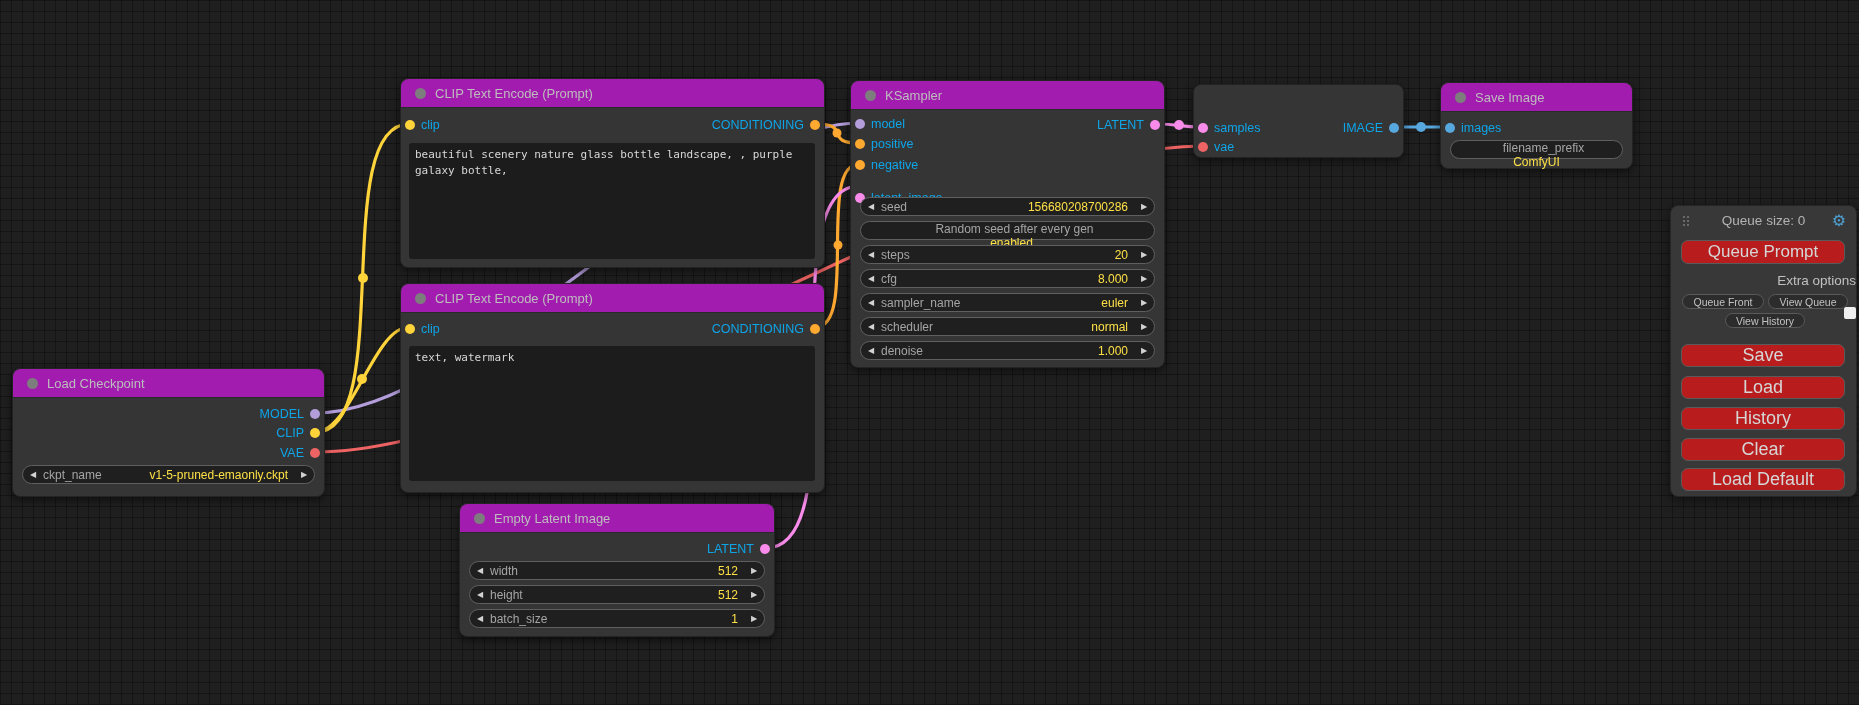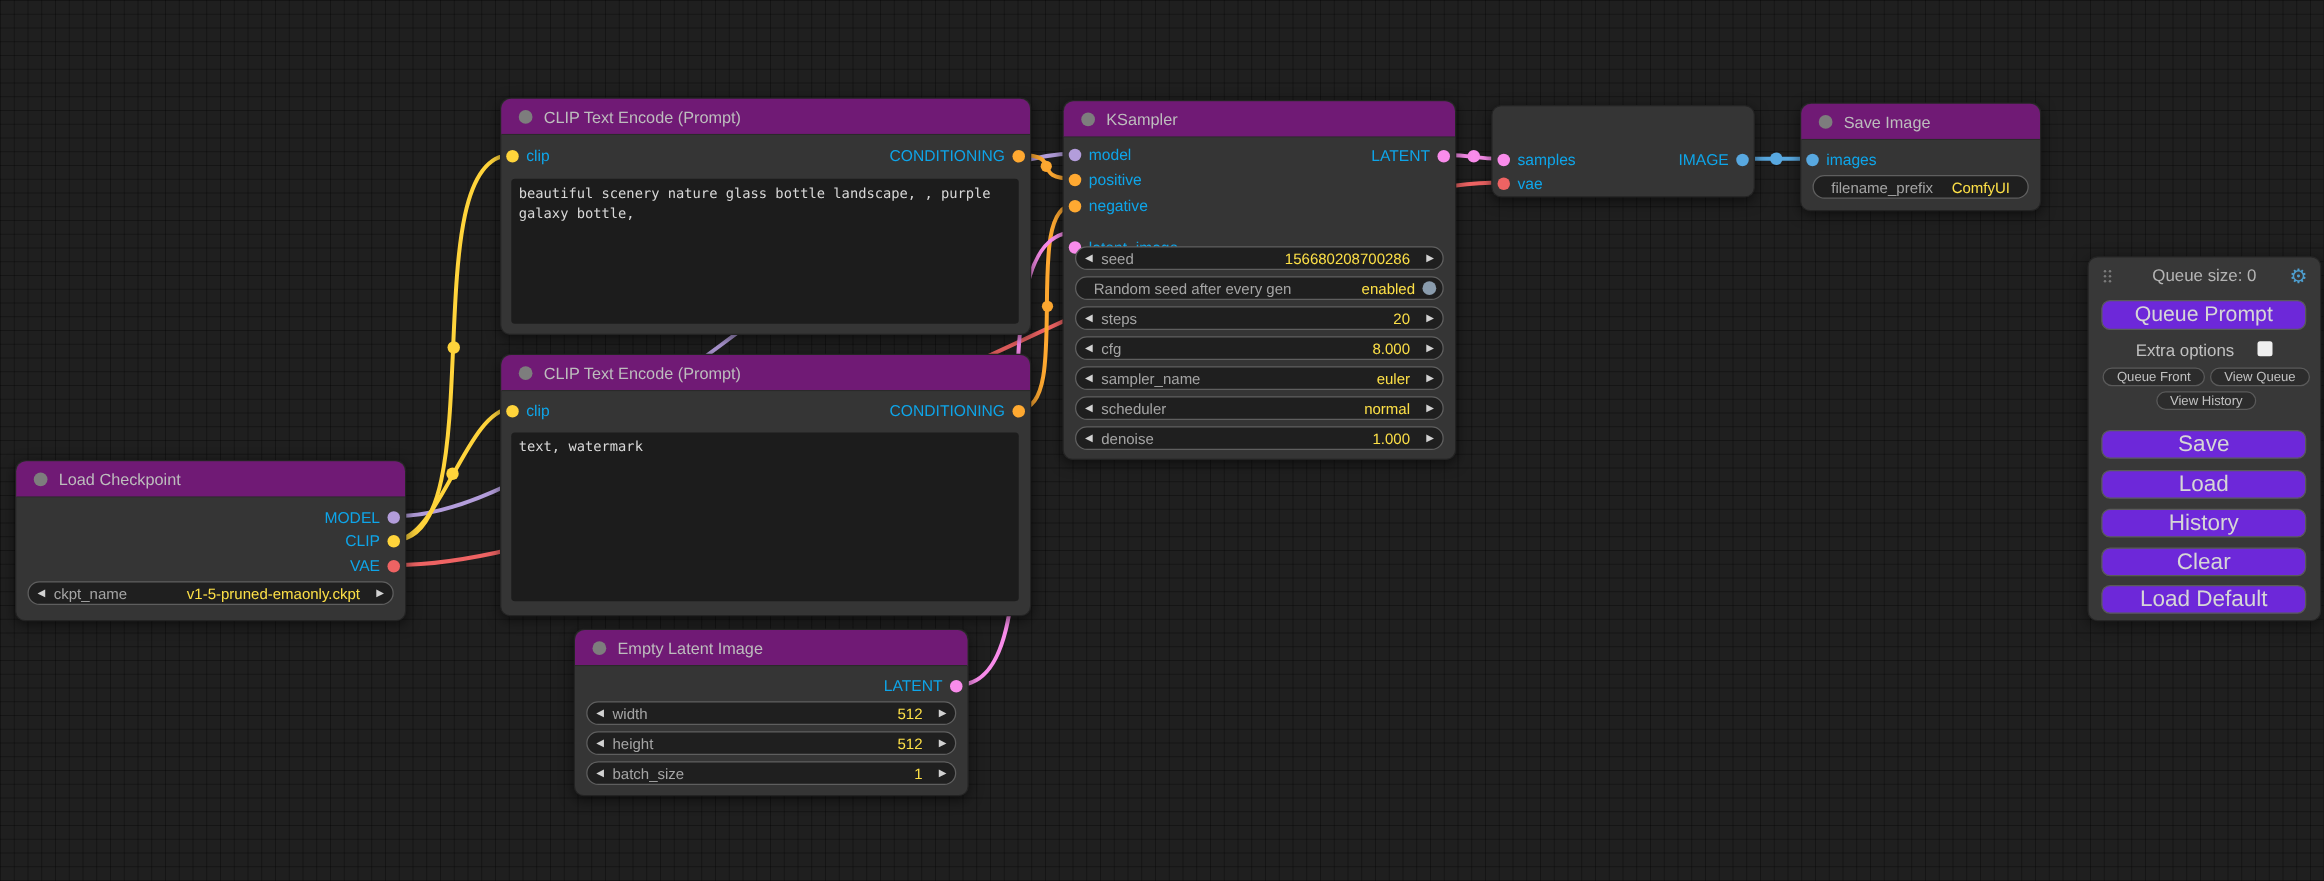--- a/index.html
+++ b/index.html
@@ -12,21 +12,21 @@
     background-size:11px 11px;
     font-family:"Liberation Sans", sans-serif;
   }
   #wires{position:absolute;left:0;top:0;z-index:1;}
   .node{
     position:absolute;z-index:2;background:#353535;border-radius:8px;
     box-shadow:0 3px 10px rgba(0,0,0,.55);border:1px solid #232323;
     box-sizing:border-box;
   }
   .node-header{
-    position:absolute;left:0;top:0;right:0;height:28px;background:#701a75;
+    position:absolute;left:0;top:0;right:0;height:28px;background:#a21caf;
     border-radius:8px 8px 0 0;border-bottom:1px solid #2a2a2a;
   }
   .title-dot{
     position:absolute;left:14px;top:9px;width:11px;height:11px;border-radius:50%;
     background:#7d7d7d;
   }
   .node-title{
     position:absolute;left:34px;top:7px;font-size:13px;color:#bdbdbd;white-space:nowrap;
   }
   .slot{position:absolute;height:14px;font-size:12.5px;color:#0ea5e9;white-space:nowrap;}
@@ -42,45 +42,45 @@
   }
   .widget{
     position:absolute;left:9px;right:9px;height:19px;background:#1f1f1f;
     border:1px solid #5f5f5f;border-radius:10px;box-sizing:border-box;
     display:flex;align-items:center;font-size:12px;color:#aeaeae;
   }
   .warr{width:20px;text-align:center;font-size:8px;color:#d2d2d2;flex:0 0 auto;line-height:17px;}
   .wlabel{flex:0 0 auto;color:#a5a5a5;}
   .wvalue{flex:1 1 auto;text-align:right;color:#fde047;padding-right:6px;}
   .toggle-ind{flex:0 0 auto;width:11px;height:11px;border-radius:50%;background:#8a9cad;margin-right:5px;}
-  .widget.noarrow{padding-left:14px;}
+  .widget.noarrow{padding-left:14px;flex-direction:column;}
   .widget.noarrow .wvalue{padding-right:14px;}
   
   #qpanel{
     position:absolute;z-index:3;background:#383838;border:1px solid #262626;border-radius:8px;
     box-shadow:0 3px 12px rgba(0,0,0,.5);box-sizing:border-box;
   }
   .qheader{position:absolute;left:0;right:0;top:7px;height:18px;}
   .qsize{position:absolute;left:0;right:0;text-align:center;font-size:13.5px;color:#b4b4b4;}
   .drag-dots{position:absolute;left:12px;top:3px;display:grid;grid-template-columns:4px 4px;grid-auto-rows:4px;}
   .drag-dots i{width:2px;height:2px;border-radius:50%;background:#7a7a7a;display:block;}
   .gear{position:absolute;right:10px;top:-2px;font-size:16px;color:#4e9fd0;}
   .qbtn{
-    position:absolute;left:10px;right:11px;background:#6d28d9;border:1px solid #5a5a5a;
+    position:absolute;left:10px;right:11px;background:#b91c1c;border:1px solid #5a5a5a;
     border-radius:7px;color:#d6d6d6;display:flex;align-items:center;justify-content:center;
     box-sizing:border-box;
   }
   .qbtn.big{height:23px;font-size:18px;}
   .qbtn.prompt{height:24px;font-size:17px;}
   .pill{
     position:absolute;background:#2c2c2c;border:1px solid #5a5a5a;border-radius:8px;
     color:#c2c2c2;font-size:10.5px;display:flex;align-items:center;justify-content:center;
     box-sizing:border-box;height:15px;
   }
-  .extra-row{position:absolute;left:0;right:0;display:flex;align-items:flex-start;justify-content:center;gap:19px;}
+  .extra-row{position:absolute;left:0;right:0;display:flex;align-items:flex-end;justify-content:center;gap:19px;flex-direction:column;}
   .extra-label{font-size:13.5px;color:#c0c0c0;}
   .checkbox{width:12px;height:12px;background:#efefef;border-radius:2px;}
 </style>
 </head>
 <body>
 
 <div id="canvas">
 
   <svg id="wires" width="1859" height="705">
     <g fill="none" stroke-width="3.2" stroke-linecap="round">

